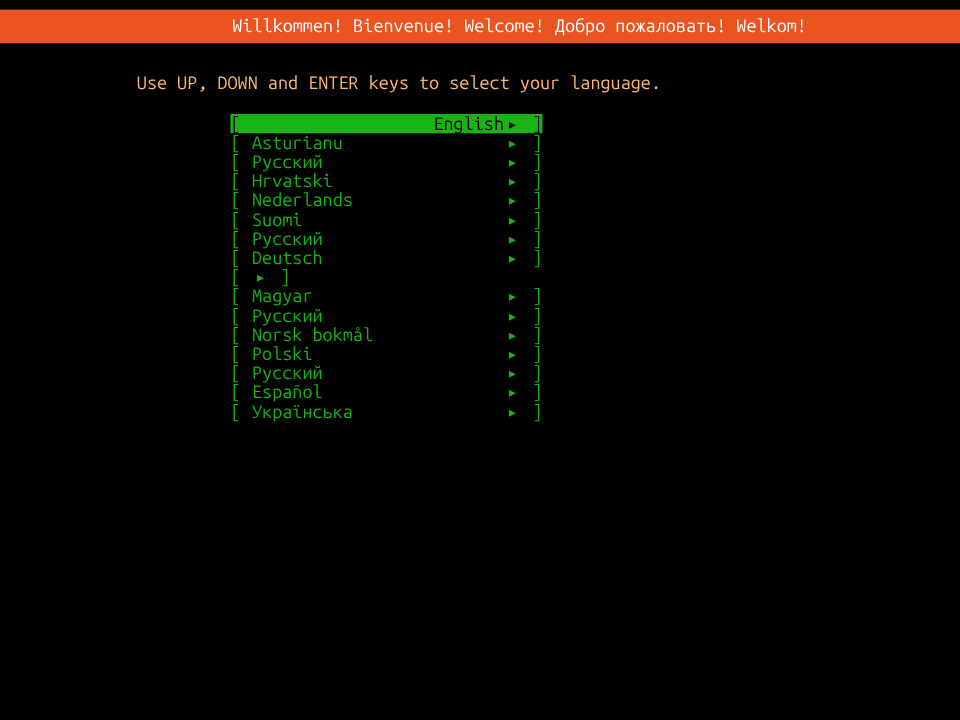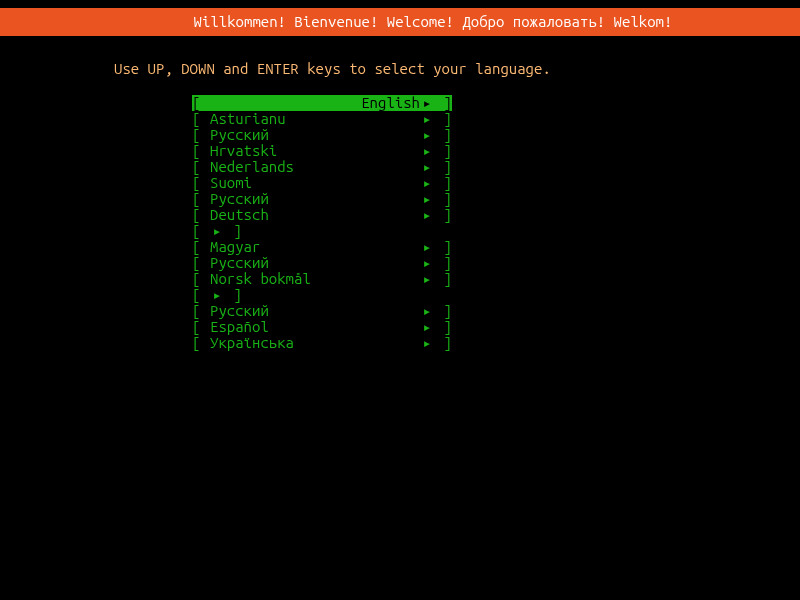--- a/index.html
+++ b/index.html
@@ -88,17 +88,17 @@
     <div class="language-item"><span class="bracket-left">[ </span><span class="lang-name">Русский</span><span class="arrow">▸</span><span class="bracket-right"> ]</span></div>
     <div class="language-item"><span class="bracket-left">[ </span><span class="lang-name">Hrvatski</span><span class="arrow">▸</span><span class="bracket-right"> ]</span></div>
     <div class="language-item"><span class="bracket-left">[ </span><span class="lang-name">Nederlands</span><span class="arrow">▸</span><span class="bracket-right"> ]</span></div>
     <div class="language-item"><span class="bracket-left">[ </span><span class="lang-name">Suomi</span><span class="arrow">▸</span><span class="bracket-right"> ]</span></div>
     <div class="language-item"><span class="bracket-left">[ </span><span class="lang-name">Русский</span><span class="arrow">▸</span><span class="bracket-right"> ]</span></div>
     <div class="language-item"><span class="bracket-left">[ </span><span class="lang-name">Deutsch</span><span class="arrow">▸</span><span class="bracket-right"> ]</span></div>
     <div class="language-item"><span class="bracket-left">[ </span><span class="arrow">▸</span><span class="bracket-right"> ]</span></div>
     <div class="language-item"><span class="bracket-left">[ </span><span class="lang-name">Magyar</span><span class="arrow">▸</span><span class="bracket-right"> ]</span></div>
     <div class="language-item"><span class="bracket-left">[ </span><span class="lang-name">Русский</span><span class="arrow">▸</span><span class="bracket-right"> ]</span></div>
     <div class="language-item"><span class="bracket-left">[ </span><span class="lang-name">Norsk bokmål</span><span class="arrow">▸</span><span class="bracket-right"> ]</span></div>
-    <div class="language-item"><span class="bracket-left">[ </span><span class="arrow">▸</span><span class="bracket-right"> ]</span></div>
+    <div class="language-item"><span class="bracket-left">[ </span><span class="lang-name">Polski</span><span class="arrow">▸</span><span class="bracket-right"> ]</span></div>
     <div class="language-item"><span class="bracket-left">[ </span><span class="lang-name">Русский</span><span class="arrow">▸</span><span class="bracket-right"> ]</span></div>
     <div class="language-item"><span class="bracket-left">[ </span><span class="lang-name">Español</span><span class="arrow">▸</span><span class="bracket-right"> ]</span></div>
     <div class="language-item"><span class="bracket-left">[ </span><span class="lang-name">Українська</span><span class="arrow">▸</span><span class="bracket-right"> ]</span></div>
   </div>
 
 </body></html>

